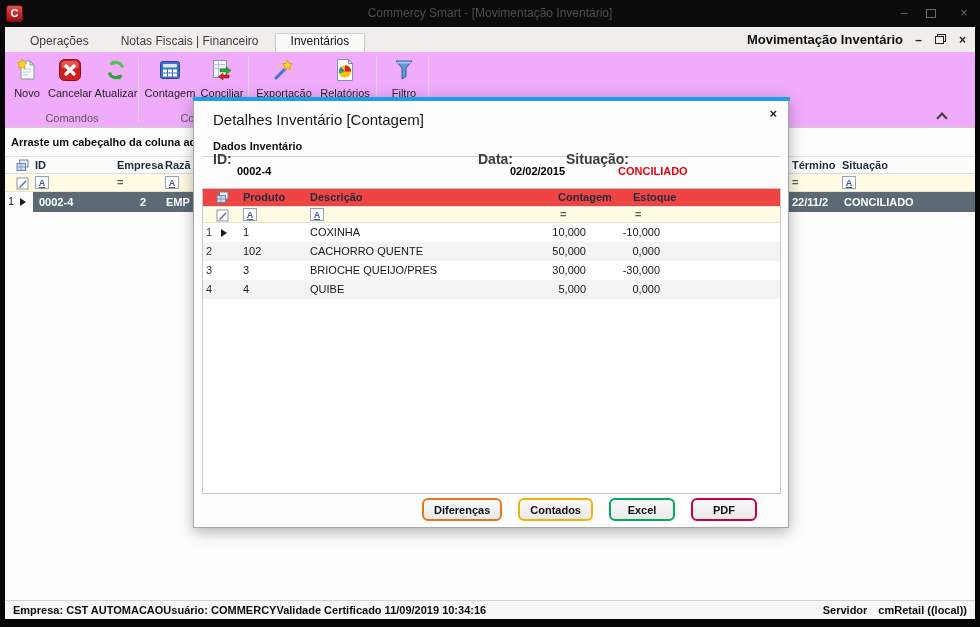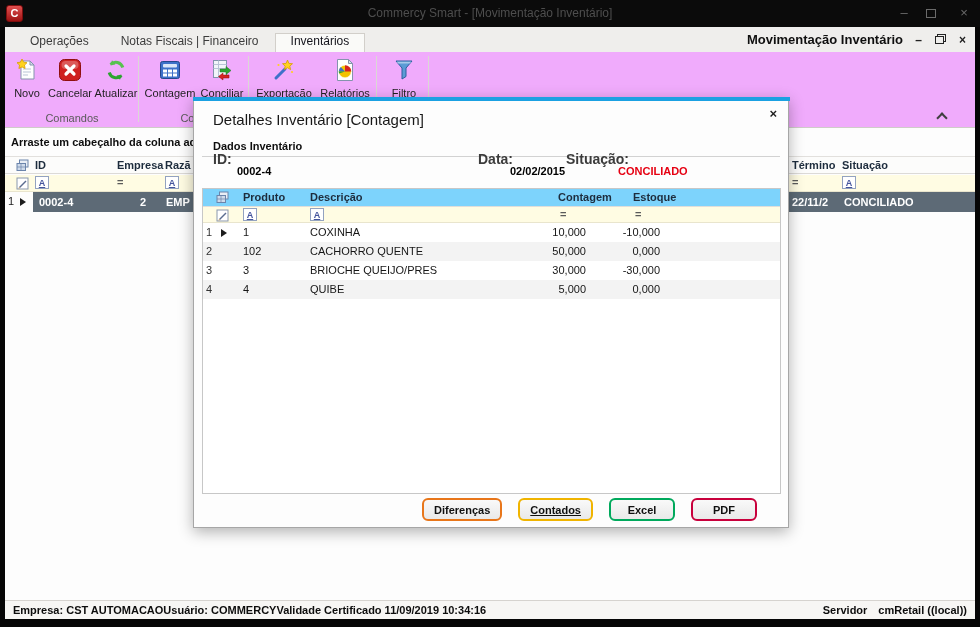--- a/index.html
+++ b/index.html
@@ -75,21 +75,21 @@
       border:1px solid #a6a6a6; box-shadow:0 4px 14px rgba(0,0,0,.3); z-index:50; }
   .maccent { position:absolute; left:-1px; top:-1px; width:597px; height:4px; }
   .mclose { position:absolute; right:11px; top:8px; font-size:13px; font-weight:bold; color:#1e1e1e; }
   .mtitle { position:absolute; left:19px; top:13px; font-size:15px; color:#181818; }
   .msection { position:absolute; left:19px; top:42px; font-weight:bold; font-size:11px; color:#0e0e0e; }
   .mline { position:absolute; left:8px; right:8px; top:58px; height:1px; background:#d2d2d2; }
   .mfield-label { position:absolute; top:53px; font-weight:bold; font-size:14px; color:#3c3c3c; }
   .mfield-value { position:absolute; top:67px; font-weight:bold; font-size:11px; color:#000; }
 
   .mtable { position:absolute; left:8px; top:90px; width:579px; height:306px; background:#fff; border:1px solid #c7c7c7; }
-  .mthead { position:absolute; left:0; right:0; top:0; height:18px; background:#7dd3fc; border-bottom:1px solid #e0deda; }
+  .mthead { position:absolute; left:0; right:0; top:0; height:18px; background:#ef4444; border-bottom:1px solid #e0deda; }
   .mthead span { position:absolute; top:2px; font-weight:bold; font-size:11px; color:#1d2c3d; }
   .mtfilter { position:absolute; left:0; right:0; top:18px; height:16px; background:#fffce3; border-bottom:1px solid #e9e5cd; }
   .mrow { position:absolute; left:0; right:0; height:19px; font-size:11px; color:#161616; }
   .mrow.alt { background:#f3f3f3; }
   .mrow span { position:absolute; top:0; line-height:19px; white-space:nowrap; }
   .mnum { left:3px; color:#333; }
   .mprod { left:40px; }
   .mdesc { left:107px; }
   .mcont { left:295px; width:88px; text-align:right; }
   .mest  { left:375px; width:82px; text-align:right; }
@@ -377,19 +377,19 @@
         <span class="mnum">4</span>
         <span class="mprod">4</span>
         <span class="mdesc">QUIBE</span>
         <span class="mcont">5,000</span>
         <span class="mest">0,000</span>
       </div>
     </div>
 
     <div class="mbuttons">
       <div class="mbtn" style="border-color: rgb(232, 118, 26);">Diferenças</div>
-      <div class="mbtn" style="border-color: rgb(240, 180, 0); text-decoration: underline;">Contados</div>
+      <div class="mbtn" style="border-color: rgb(240, 180, 0);">Contados</div>
       <div class="mbtn" style="border-color: rgb(0, 169, 92);">Excel</div>
       <div class="mbtn" style="border-color: rgb(200, 0, 60);">PDF</div>
     </div>
   </div>
 
 </div>
 
 </body></html>

